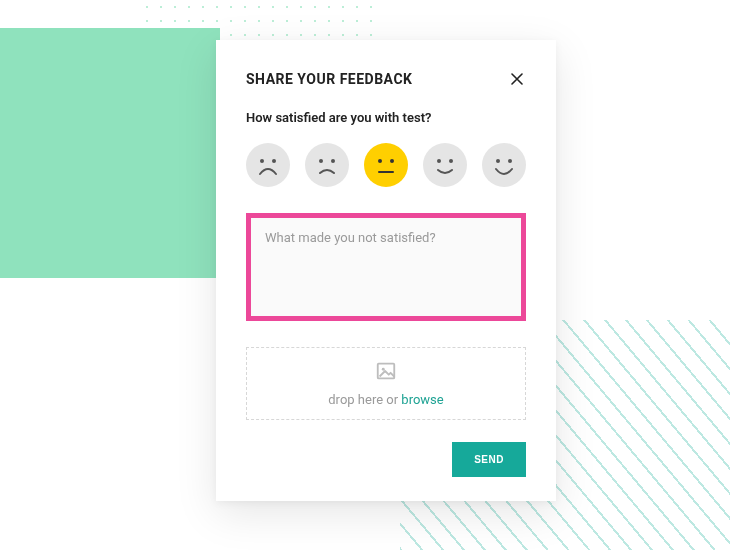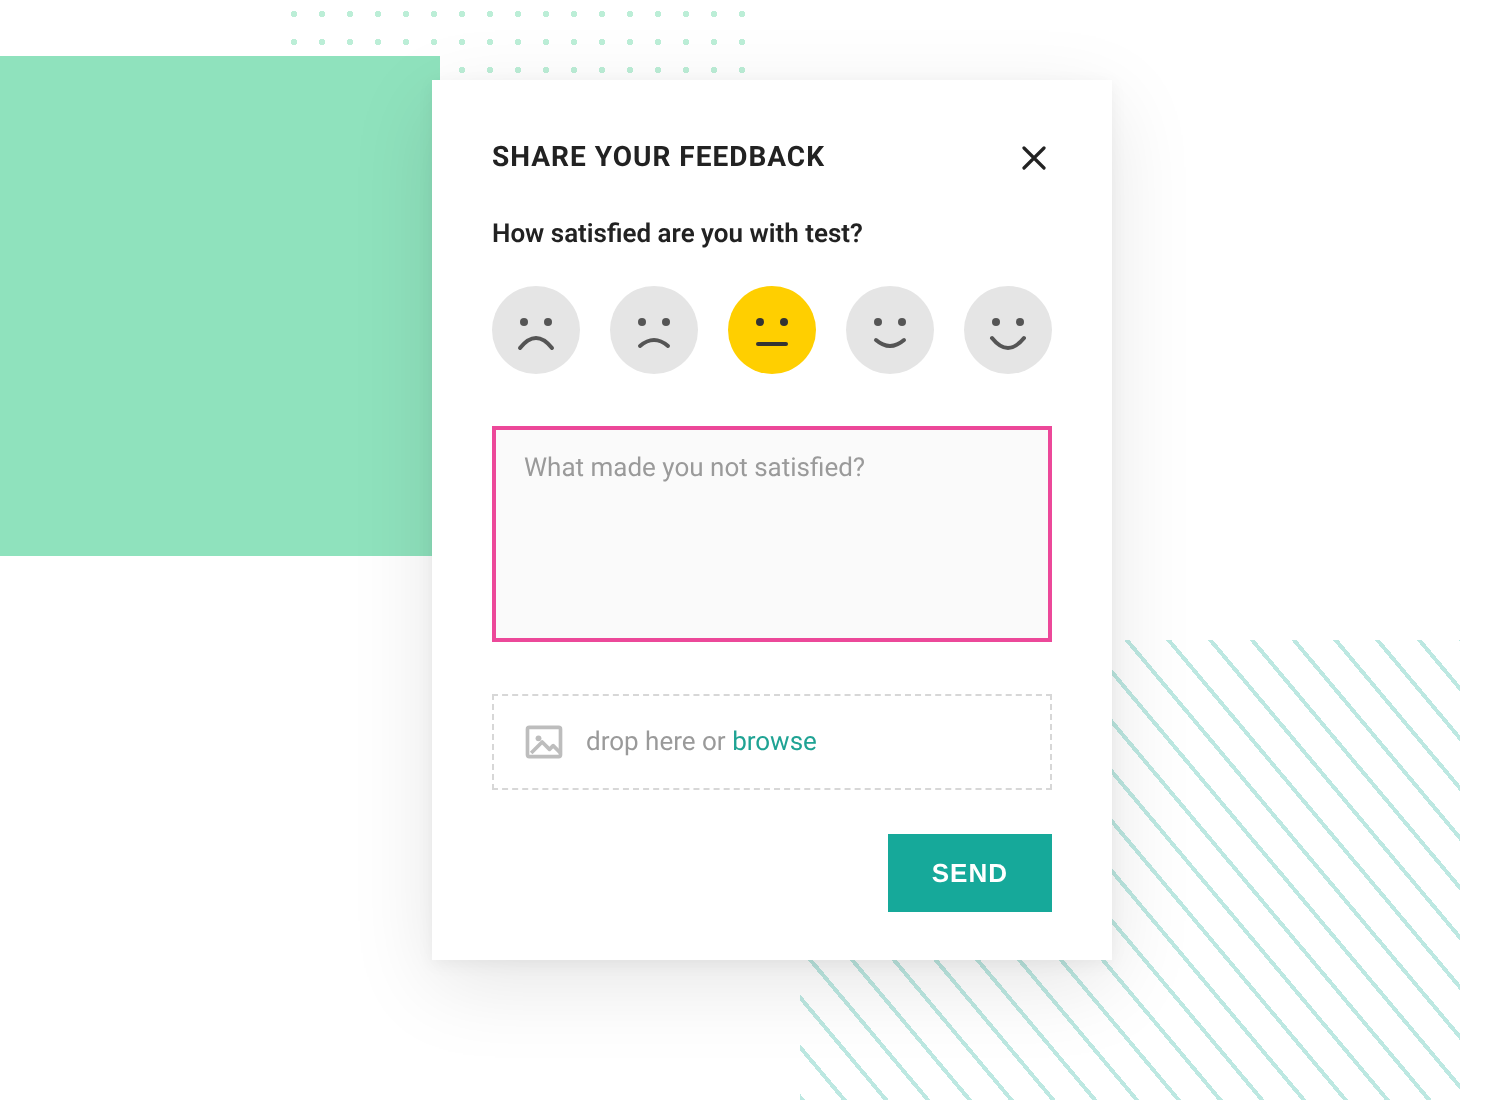--- a/index.html
+++ b/index.html
@@ -31,38 +31,38 @@
 
   .question { font-size: 13px; font-weight: 600; color: #222; margin-bottom: 18px; margin-top: 16px; }
 
   .faces { display: flex; justify-content: space-between; margin-bottom: 26px; }
   .face { width: 44px; height: 44px; border-radius: 50%; background: #e5e5e5; cursor: pointer; display:flex; align-items:center; justify-content:center; }
   .face svg { width: 44px; height: 44px; display:block; }
   .face.selected { background: #ffcf00; }
 
   .textarea {
     width: 100%; height: 108px; resize: none;
-    border: 2px solid #ec4899; background: #fafafa;
+    border: 5px solid #ec4899; background: #fafafa;
     padding: 12px 14px; font-size: 13px; color: #555;
     font-family: inherit; outline: none; margin-bottom: 22px;
   }
   .textarea::placeholder { color: #9a9a9a; }
 
   .drop {
     display:flex; align-items:center; gap:10px;
     border: 1px dashed #d7d7d7; padding: 12px 14px;
-    font-size: 13px; color: #9a9a9a; cursor: pointer; margin-bottom: 22px;
+    font-size: 13px; color: #9a9a9a; cursor: pointer; margin-bottom: 22px; flex-direction: column;
   }
   .drop .img-icon { width:22px; height:22px; color:#bdbdbd; }
   .drop .browse { color: #1fa394; }
 
   .actions { display:flex; justify-content:flex-end; }
   .send {
     background: #16a99a; color:#fff; border:none;
-    font-size: 13px; font-weight:700; letter-spacing:.5px;
+    font-size: 10px; font-weight:700; letter-spacing:.5px;
     padding: 12px 22px; cursor:pointer;
   }
 </style>
 </head>
 <body>
 
 <div class="stage">
   <div class="bg-dots"></div>
   <div class="bg-mint"></div>
   <div class="bg-lines"></div>

